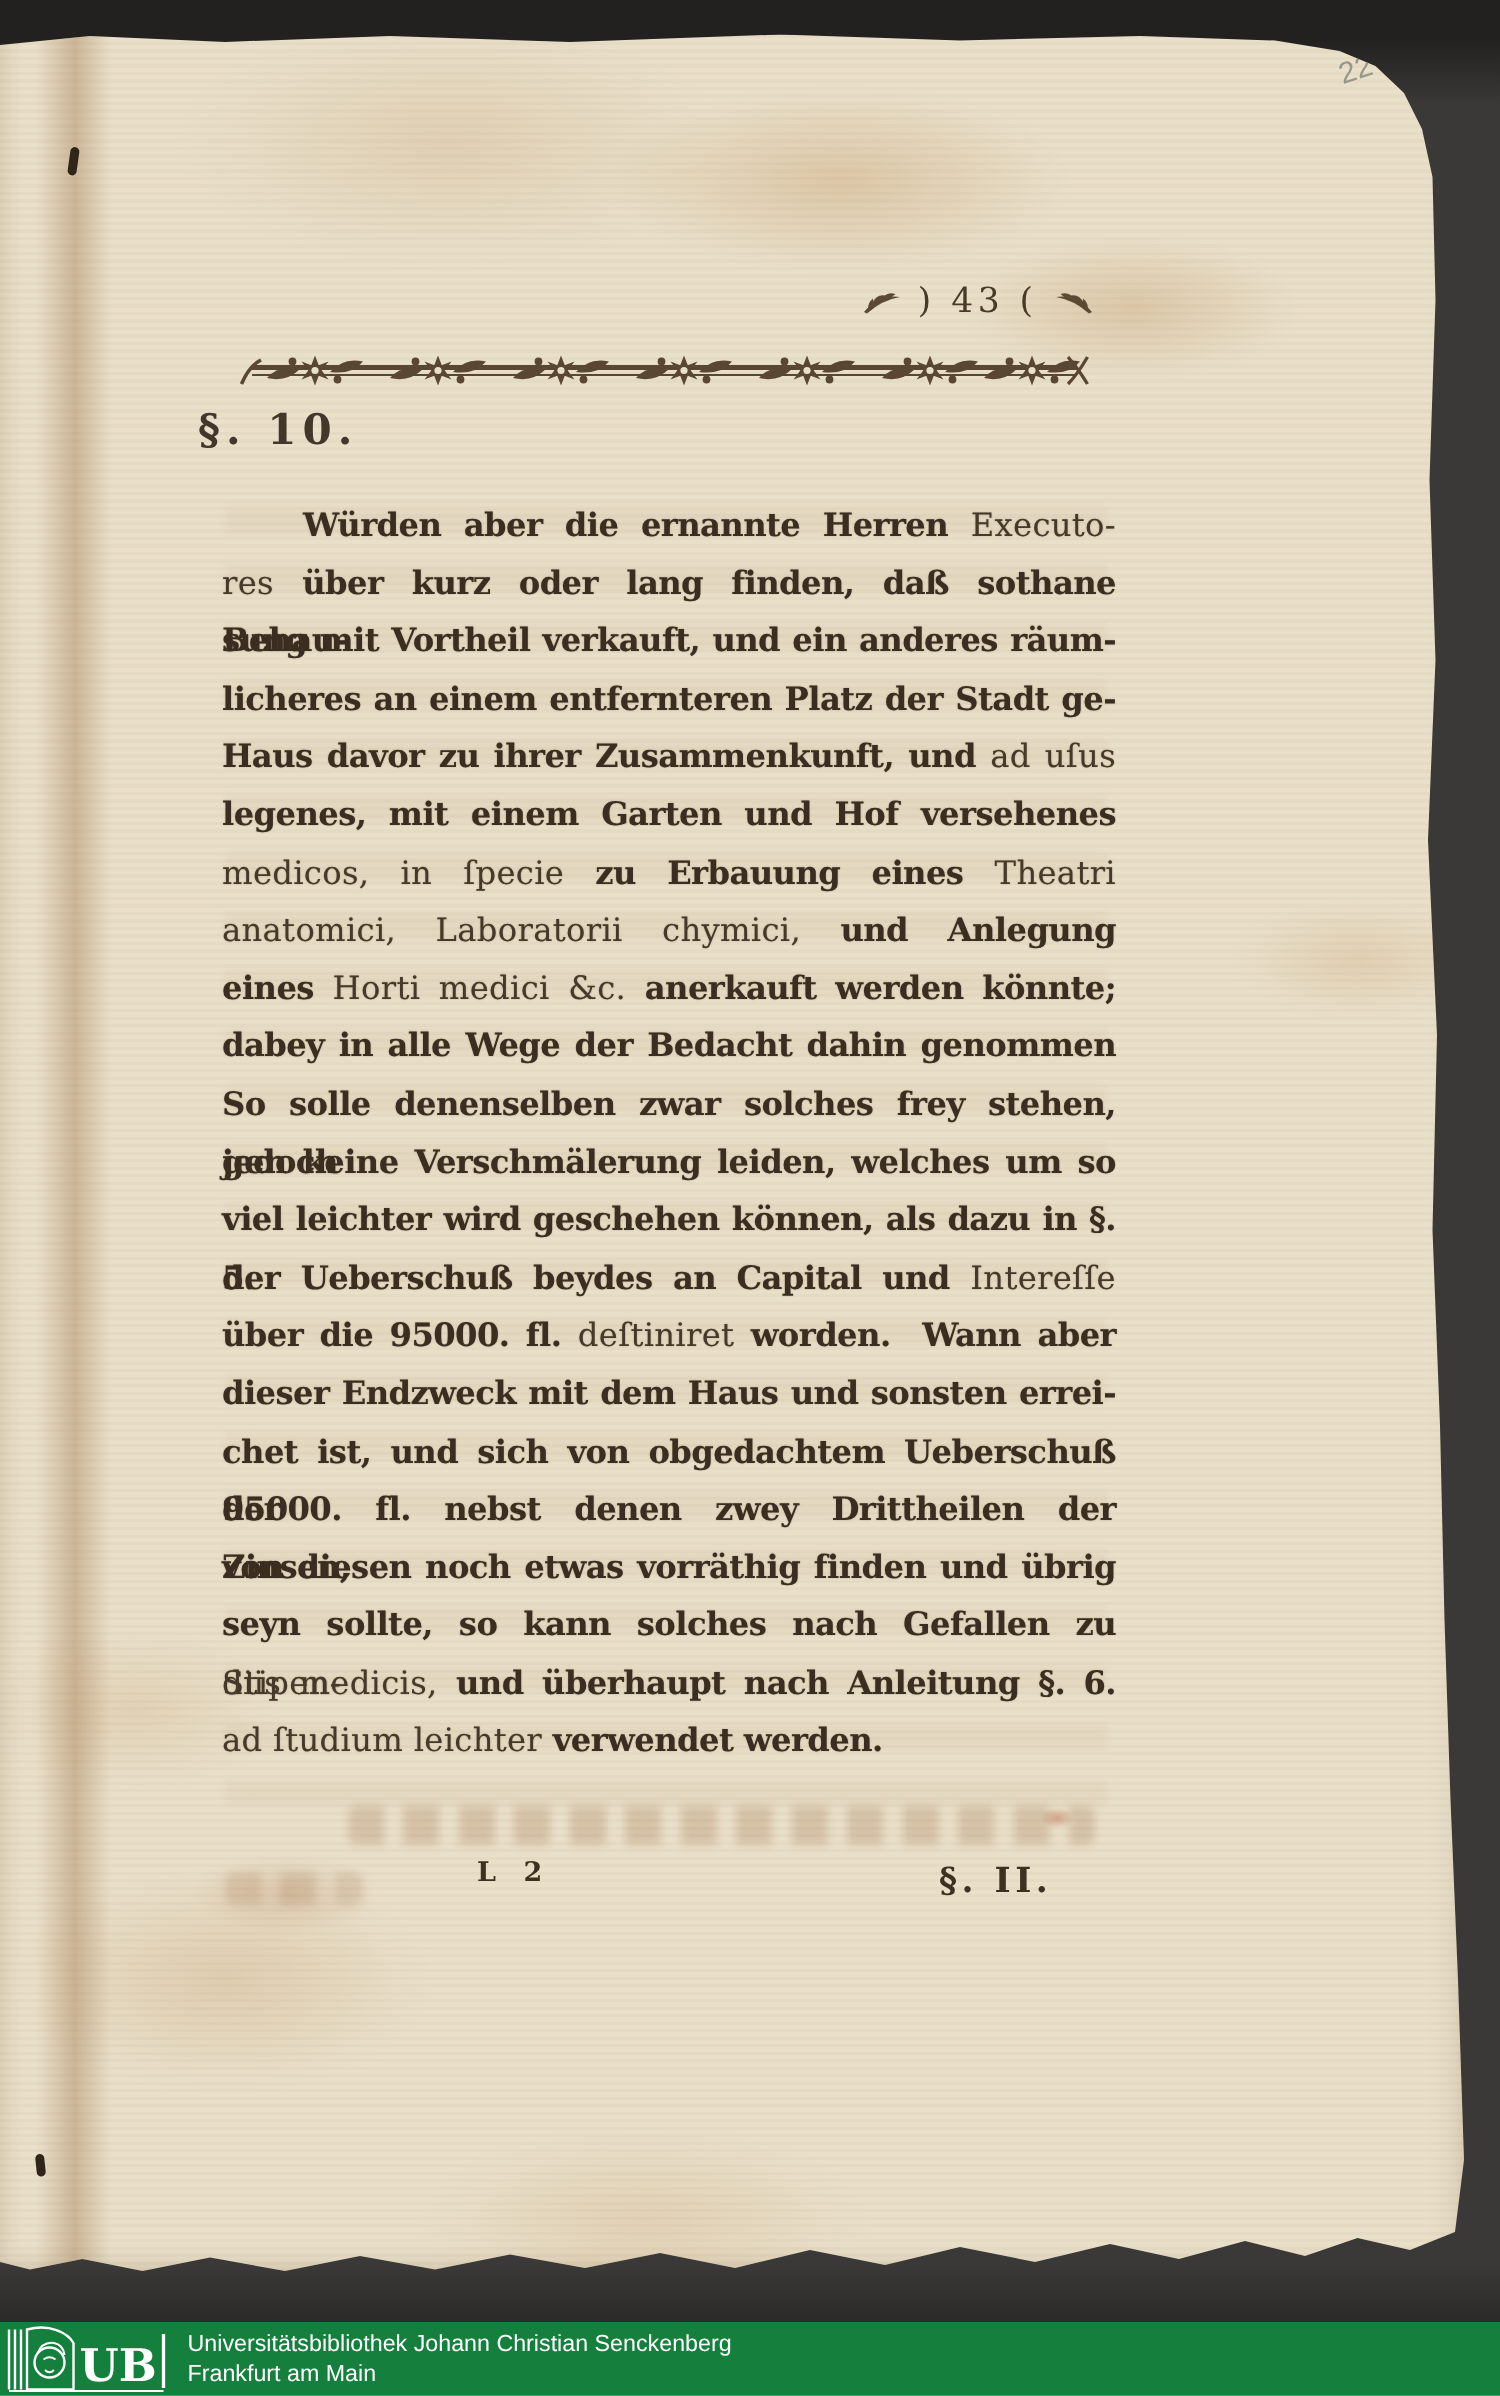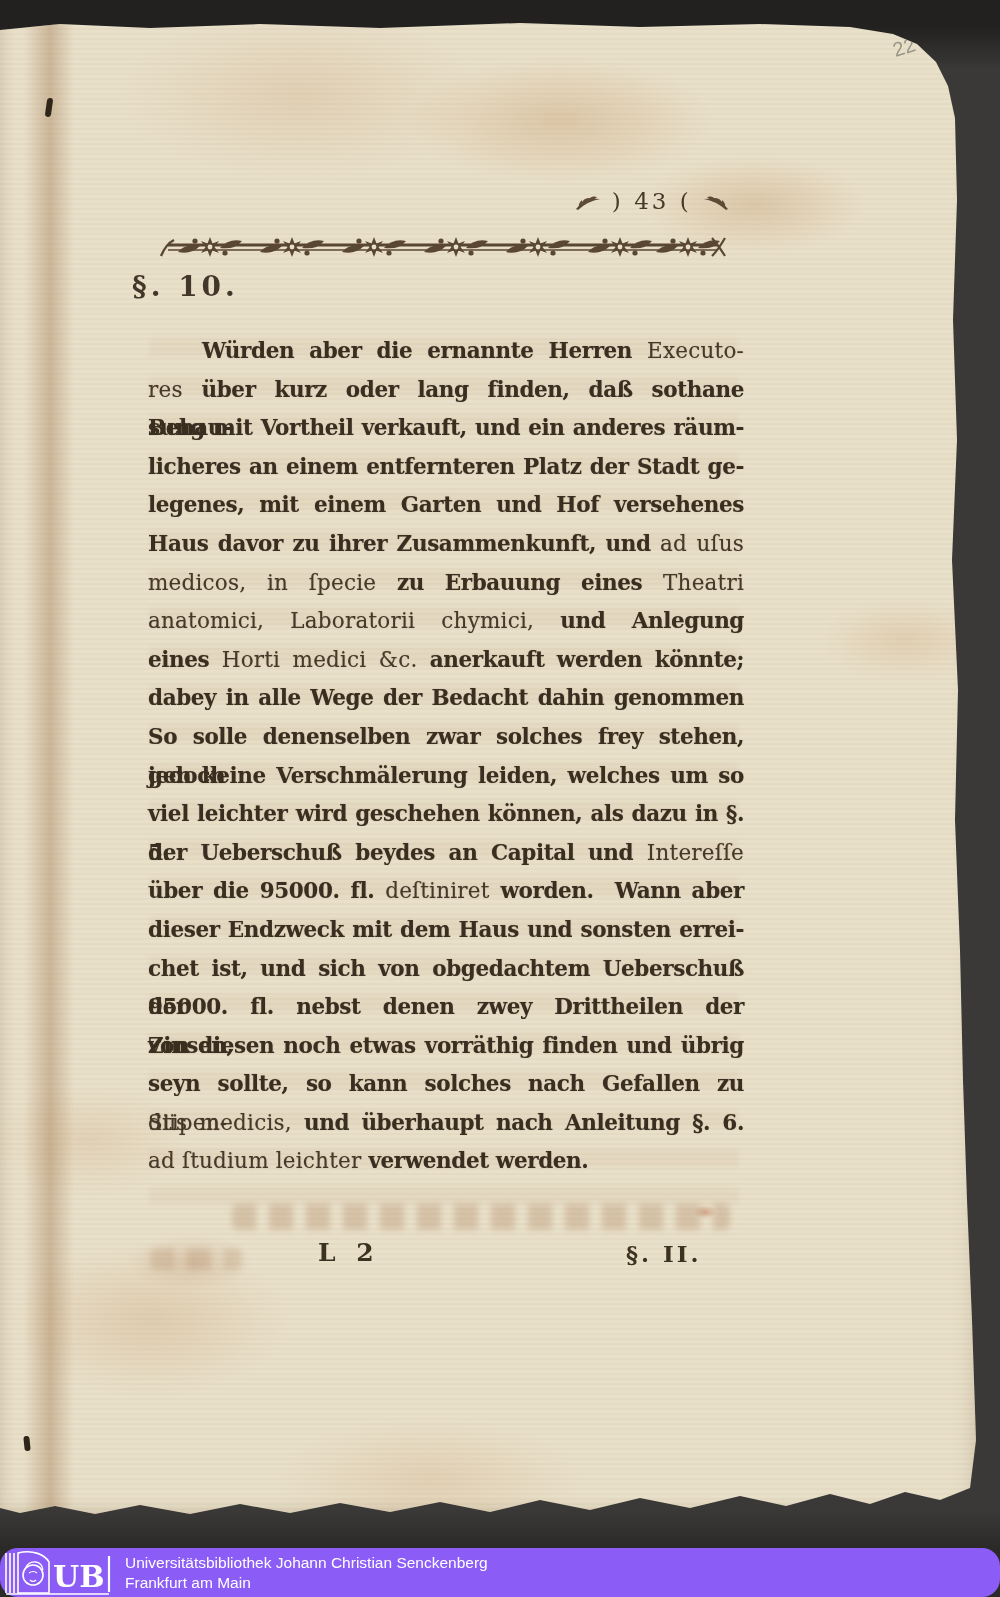--- a/index.html
+++ b/index.html
@@ -76,37 +76,37 @@
     height:38.6px; line-height:38.6px; font-size:21.5px; letter-spacing:-.4px;
     text-align:justify; text-align-last:justify; white-space:normal; overflow:visible;
     color:#3a2e20; text-shadow:0 0 1px rgba(60,45,25,.35);
   }
   .line.first { text-indent:54px; }
   .line.last  { text-align-last:left; }
   .fraktur { font-weight:700; }
   .antiqua { font-weight:400; letter-spacing:.2px; color:#473929; }
 
   .signature {
-    position:absolute; left:318px; top:1238px; font-size:25px; font-weight:bold;
+    position:absolute; left:318px; top:1238px; font-size:18px; font-weight:bold;
     letter-spacing:6px; color:#3d3122;
   }
   .catchword {
     position:absolute; left:626px; top:1240px; font-size:23px; font-weight:bold;
     letter-spacing:3px; color:#3d3122;
   }
   .pencil {
     position:absolute; left:893px; top:36px; font-size:20px;
     font-family:"Liberation Sans", sans-serif; color:#8b8a7f;
     transform:rotate(-18deg); opacity:.85;
   }
 
   
   .footer {
     position:absolute; left:0; bottom:0; width:1000px; height:49px;
-    background:#8b5cf6; display:flex; align-items:center;border-radius:18px;
+    background:#15803d; display:flex; align-items:center;
   }
   .footer .logo { margin-left:3px; flex:0 0 auto; }
   .footer .libtext {
     margin-left:10px; color:#ffffff;
     font-family:"Liberation Sans", sans-serif; font-size:15.5px; line-height:20px;
   }
 </style>
 </head>
 <body>
 
@@ -166,22 +166,22 @@
     <use href="#mot" x="530" y="17"></use>
   </svg>
 
   <div class="heading">§.  10.</div>
 
   <div class="textblock">
       <div class="line first"><span class="fraktur">Würden aber die ernannte Herren </span><span class="antiqua">Executo-</span></div>
       <div class="line"><span class="antiqua">res </span><span class="fraktur">über kurz oder lang finden, daß sothane Behau-</span></div>
       <div class="line"><span class="fraktur">sung mit Vortheil verkauft, und ein anderes räum-</span></div>
       <div class="line"><span class="fraktur">licheres an einem entfernteren Platz der Stadt ge-</span></div>
+      <div class="line"><span class="fraktur">Haus davor zu ihrer Zusammenkunft, und </span><span class="antiqua">ad uſus</span></div>
       <div class="line"><span class="fraktur">legenes, mit einem Garten und Hof versehenes</span></div>
-      <div class="line"><span class="fraktur">Haus davor zu ihrer Zusammenkunft, und </span><span class="antiqua">ad uſus</span></div>
       <div class="line"><span class="antiqua">medicos, in ſpecie </span><span class="fraktur">zu Erbauung eines </span><span class="antiqua">Theatri</span></div>
       <div class="line"><span class="antiqua">anatomici, Laboratorii chymici, </span><span class="fraktur">und Anlegung</span></div>
       <div class="line"><span class="fraktur">eines </span><span class="antiqua">Horti medici &amp;c. </span><span class="fraktur">anerkauft werden könnte;</span></div>
       <div class="line"><span class="fraktur">dabey in alle Wege der Bedacht dahin genommen</span></div>
       <div class="line"><span class="fraktur">So solle denenselben zwar solches frey stehen, jedoch</span></div>
       <div class="line"><span class="fraktur">gen keine Verschmälerung leiden, welches um so</span></div>
       <div class="line"><span class="fraktur">viel leichter wird geschehen können, als dazu in §. 5.</span></div>
       <div class="line"><span class="fraktur">der Ueberschuß beydes an Capital und </span><span class="antiqua">Intereſſe</span></div>
       <div class="line"><span class="fraktur">über die 95000. fl. </span><span class="antiqua">deſtiniret </span><span class="fraktur">worden. Wann aber</span></div>
       <div class="line"><span class="fraktur">dieser Endzweck mit dem Haus und sonsten errei-</span></div>

